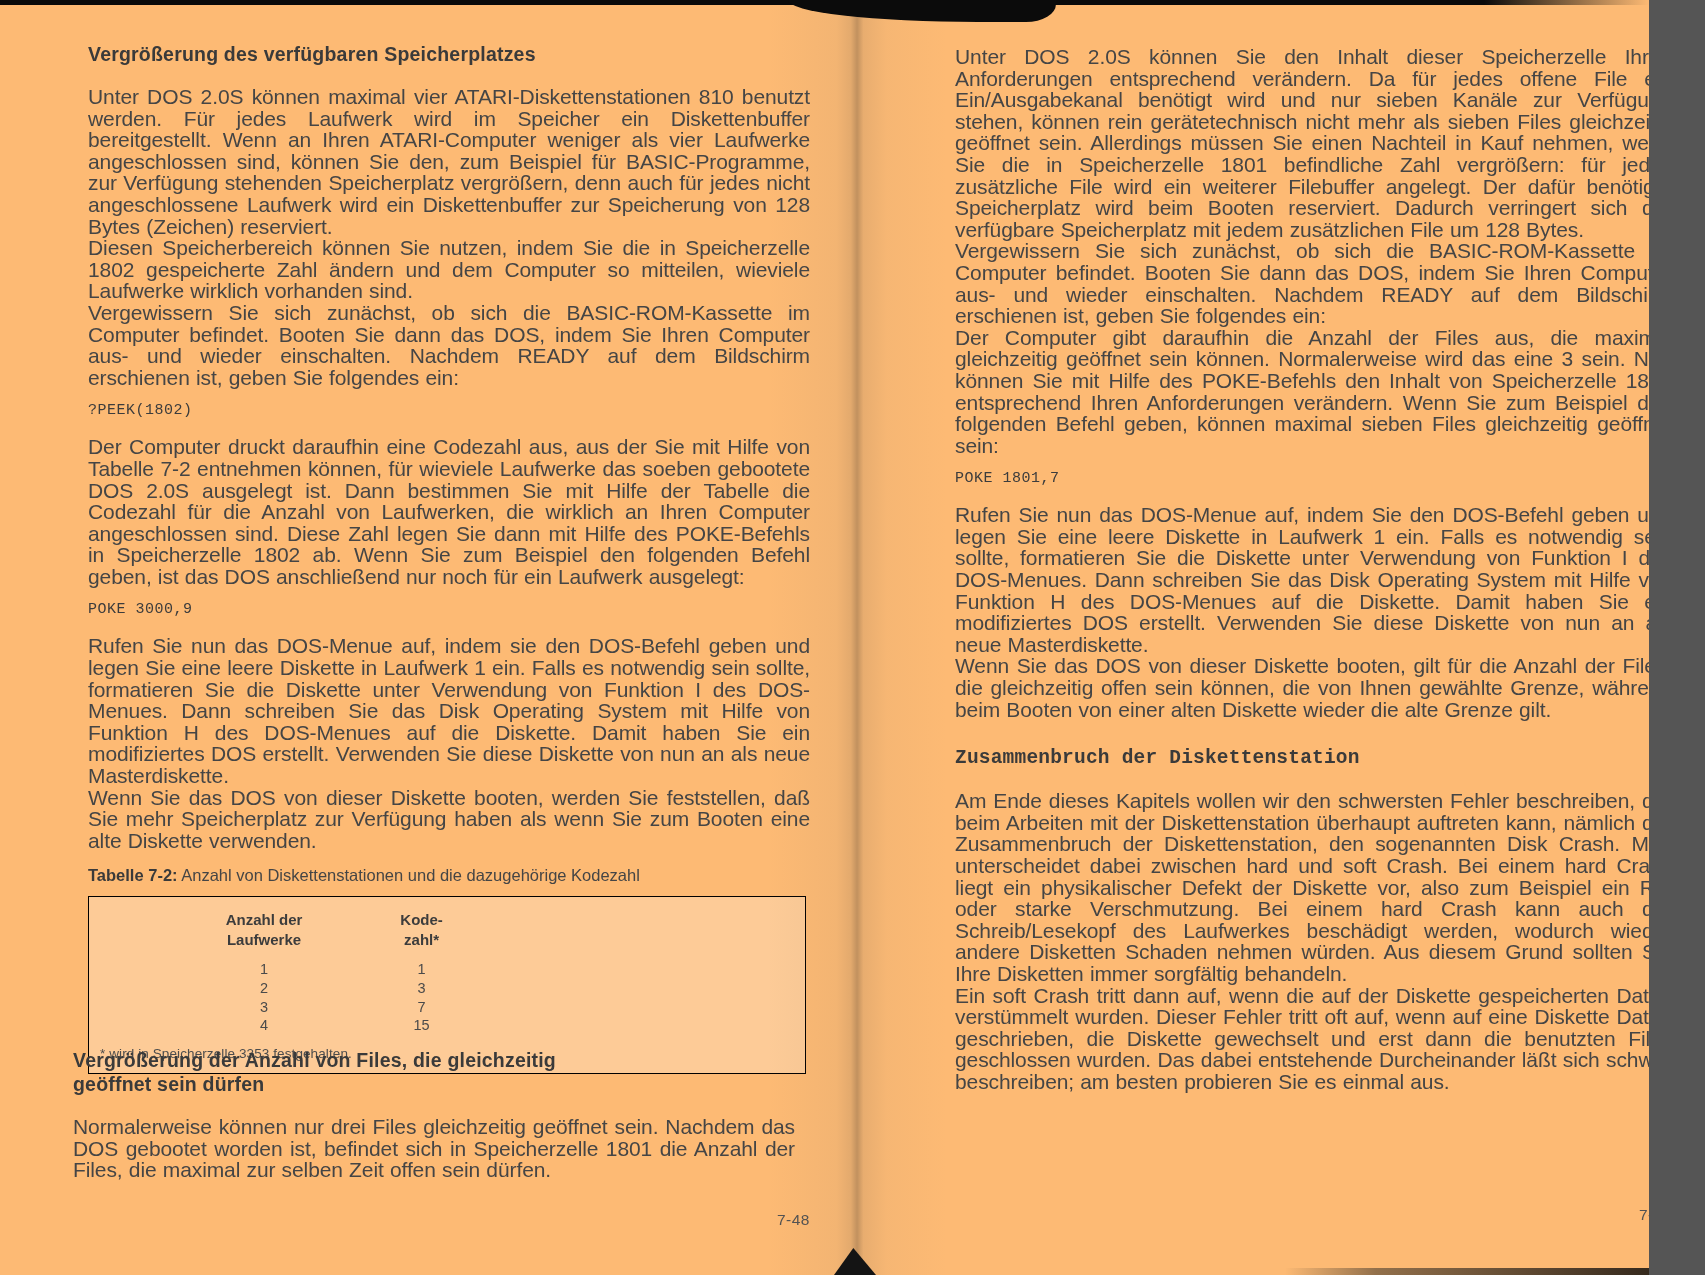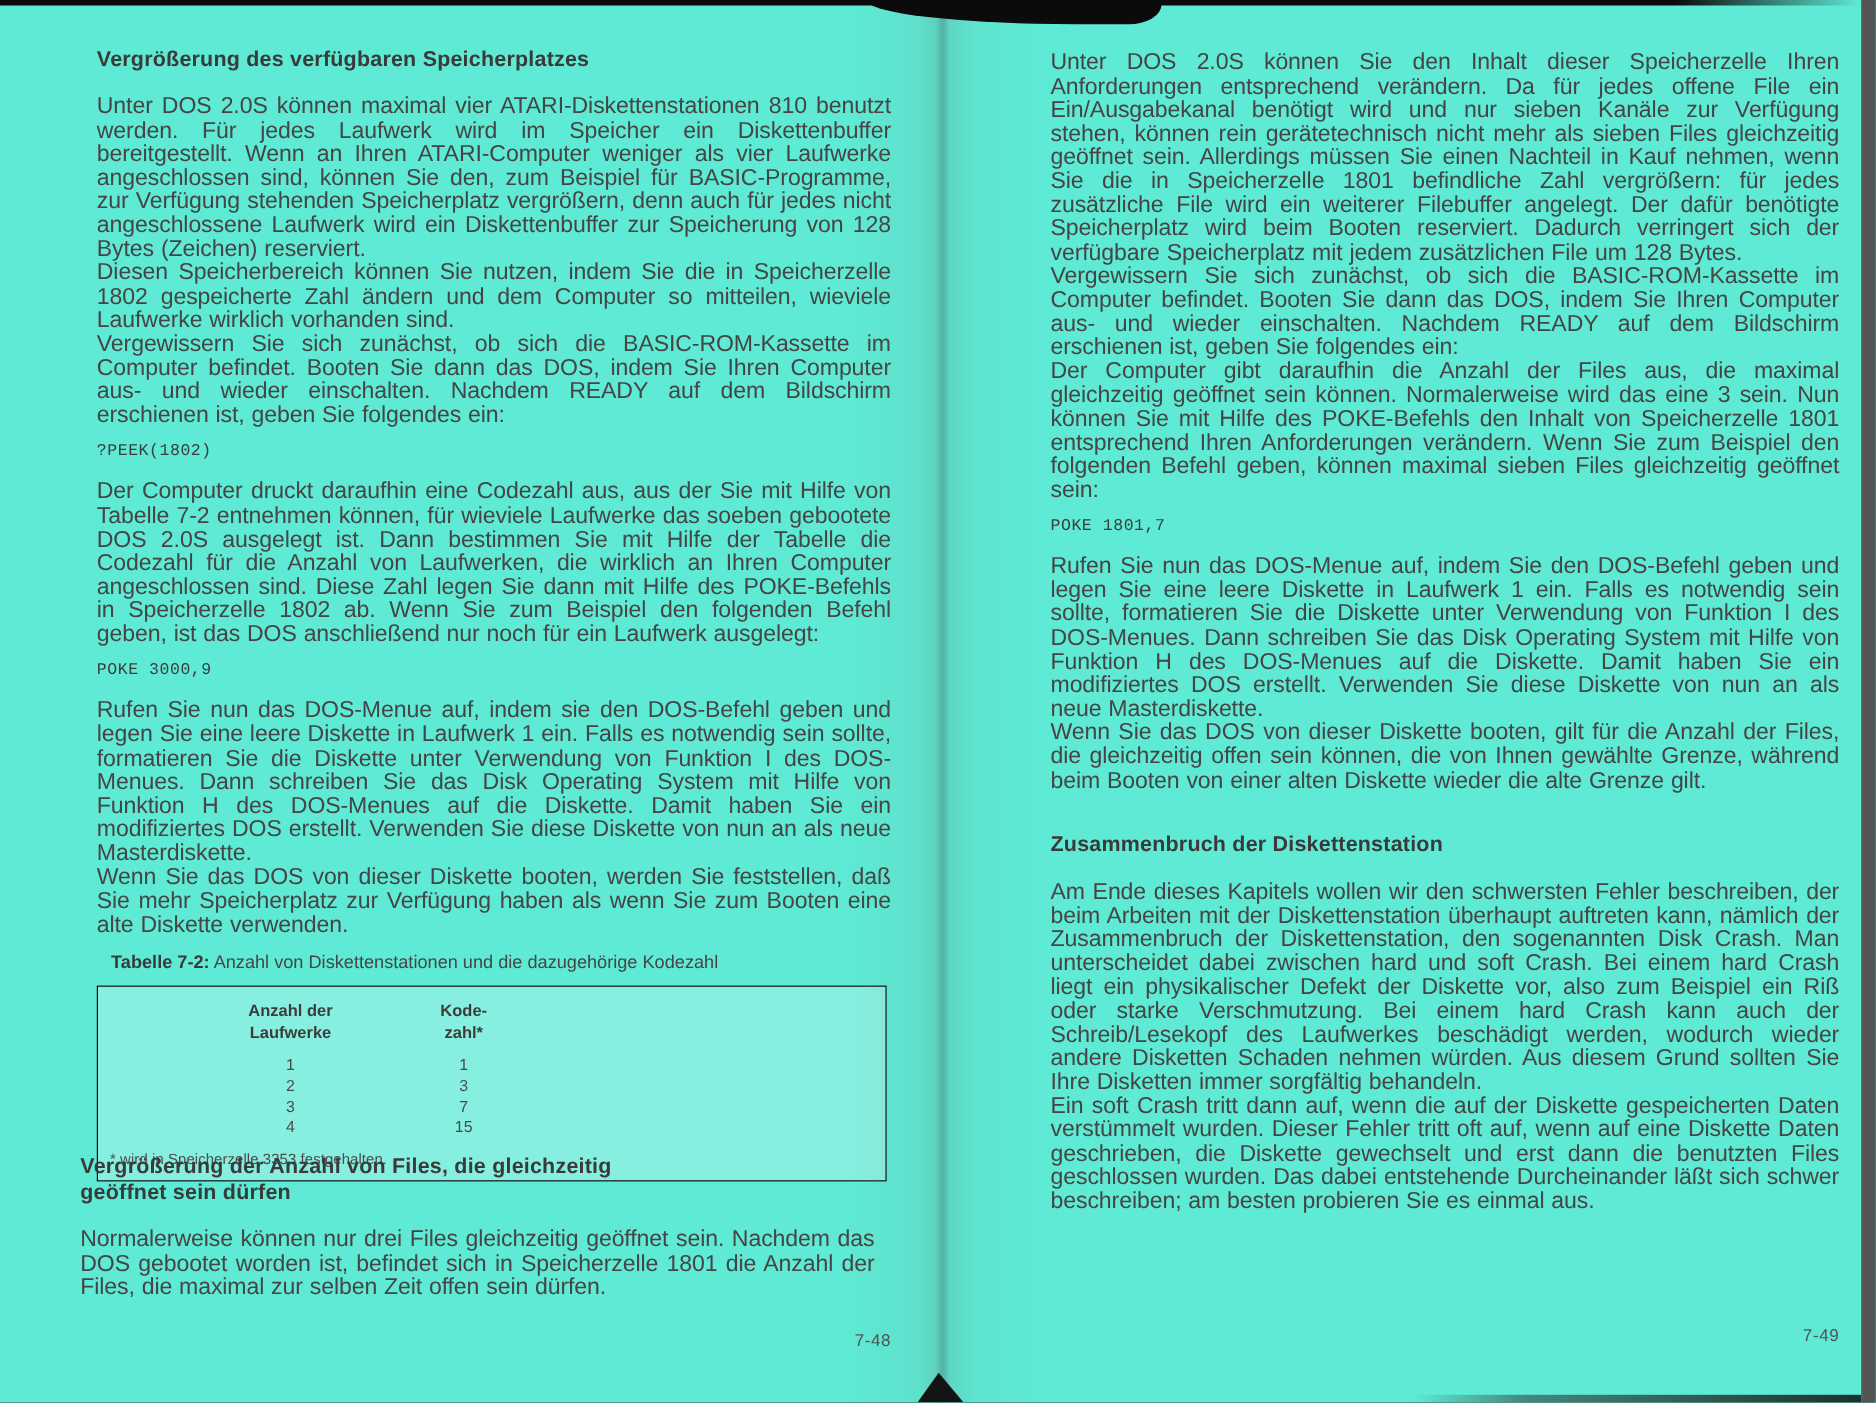--- a/index.html
+++ b/index.html
@@ -1,23 +1,22 @@
 <!DOCTYPE html>
 <html><head>
 <meta charset="utf-8">
 <style>
   html,body{margin:0;padding:0;background:#555;}
   .scan{
     position:relative;
     width:1649px;height:1275px;
-    background:#5eead4;
+    background:#fdba74;
     overflow:hidden;
     font-family:"Liberation Sans",sans-serif;
     color:#454545;
-    padding-left:43px;
   }
   
   .top-strip{
     position:absolute;top:0;left:0;width:100%;height:5px;
     background:linear-gradient(to right,#0a0a0a 0%,#0a0a0a 90%,rgba(10,10,10,0) 100%);
   }
   .binding-top{
     position:absolute;top:0;left:788px;width:268px;height:22px;
     background:#0b0b0b;
     border-radius:0 0 30px 190px / 0 0 18px 22px;
@@ -53,21 +52,21 @@
   }
   p.body{
     font-size:21px;line-height:21.6px;margin:0;
     letter-spacing:-0.1px;word-spacing:.5px;
   }
   .code{
     font-family:"Liberation Mono","DejaVu Sans Mono",monospace;
     font-size:15px;line-height:18px;letter-spacing:.5px;
     margin:14px 0 16px 0;text-align:left;color:#3c3c3c;
   }
-  .caption{font-size:16.5px;line-height:21px;margin:14px 0 10px 13px;text-align:left;}
+  .caption{font-size:16.5px;line-height:21px;margin:14px 0 10px 0;text-align:left;}
   .caption .b{font-weight:bold;color:#3a3a3a;}
   
   .tablebox{
     position:relative;width:716px;height:176px;
     border:1px solid #000000;margin:0;background:rgba(255,255,255,0.25);
   }
   .tcol{position:absolute;top:13px;text-align:center;}
   .tcol-drives{left:17.2%;width:14.5%;}
   .tcol-code{left:39.2%;width:14.5%;}
   .thead{font-weight:bold;font-size:15px;line-height:20px;color:#3c3c3c;}
@@ -142,21 +141,21 @@
 
   <div class="pageno pageno-left">7-48</div>
 
   <div class="col col-right">
     <p class="body">Unter DOS 2.0S können Sie den Inhalt dieser Speicherzelle Ihren Anforderungen entsprechend verändern. Da für jedes offene File ein Ein/Ausgabekanal benötigt wird und nur sieben Kanäle zur Verfügung stehen, können rein gerätetechnisch nicht mehr als sieben Files gleichzeitig geöffnet sein. Allerdings müssen Sie einen Nachteil in Kauf nehmen, wenn Sie die in Speicherzelle 1801 befindliche Zahl vergrößern: für jedes zusätzliche File wird ein weiterer Filebuffer angelegt. Der dafür benötigte Speicherplatz wird beim Booten reserviert. Dadurch verringert sich der verfügbare Speicherplatz mit jedem zusätzlichen File um 128 Bytes.</p>
     <p class="body">Vergewissern Sie sich zunächst, ob sich die BASIC-ROM-Kassette im Computer befindet. Booten Sie dann das DOS, indem Sie Ihren Computer aus- und wieder einschalten. Nachdem READY auf dem Bildschirm erschienen ist, geben Sie folgendes ein:</p>
     <p class="body">Der Computer gibt daraufhin die Anzahl der Files aus, die maximal gleichzeitig geöffnet sein können. Normalerweise wird das eine 3 sein. Nun können Sie mit Hilfe des POKE-Befehls den Inhalt von Speicherzelle 1801 entsprechend Ihren Anforderungen verändern. Wenn Sie zum Beispiel den folgenden Befehl geben, können maximal sieben Files gleichzeitig geöffnet sein:</p>
     <div class="code">POKE 1801,7</div>
     <p class="body">Rufen Sie nun das DOS-Menue auf, indem Sie den DOS-Befehl geben und legen Sie eine leere Diskette in Laufwerk 1 ein. Falls es notwendig sein sollte, formatieren Sie die Diskette unter Verwendung von Funktion I des DOS-Menues. Dann schreiben Sie das Disk Operating System mit Hilfe von Funktion H des DOS-Menues auf die Diskette. Damit haben Sie ein modifiziertes DOS erstellt. Verwenden Sie diese Diskette von nun an als neue Masterdiskette.</p>
     <p class="body">Wenn Sie das DOS von dieser Diskette booten, gilt für die Anzahl der Files, die gleichzeitig offen sein können, die von Ihnen gewählte Grenze, während beim Booten von einer alten Diskette wieder die alte Grenze gilt.</p>
-    <h2 style="margin-top:36px;">Zusammenbruch der Diskettenstation</h2>
+    <h2 style="margin-top:26px;font-family:Liberation Mono, monospace;">Zusammenbruch der Diskettenstation</h2>
     <p class="body">Am Ende dieses Kapitels wollen wir den schwersten Fehler beschreiben, der beim Arbeiten mit der Diskettenstation überhaupt auftreten kann, nämlich der Zusammenbruch der Diskettenstation, den sogenannten Disk Crash. Man unterscheidet dabei zwischen hard und soft Crash. Bei einem hard Crash liegt ein physikalischer Defekt der Diskette vor, also zum Beispiel ein Riß oder starke Verschmutzung. Bei einem hard Crash kann auch der Schreib/Lesekopf des Laufwerkes beschädigt werden, wodurch wieder andere Disketten Schaden nehmen würden. Aus diesem Grund sollten Sie Ihre Disketten immer sorgfältig behandeln.</p>
     <p class="body">Ein soft Crash tritt dann auf, wenn die auf der Diskette gespeicherten Daten verstümmelt wurden. Dieser Fehler tritt oft auf, wenn auf eine Diskette Daten geschrieben, die Diskette gewechselt und erst dann die benutzten Files geschlossen wurden. Das dabei entstehende Durcheinander läßt sich schwer beschreiben; am besten probieren Sie es einmal aus.</p>
   </div>
 
   <div class="pageno pageno-right">7-49</div>
 
   <div class="gutter"></div>
   <div class="top-strip"></div>
   <div class="binding-top"></div>
   <div class="binding-bottom"></div>

